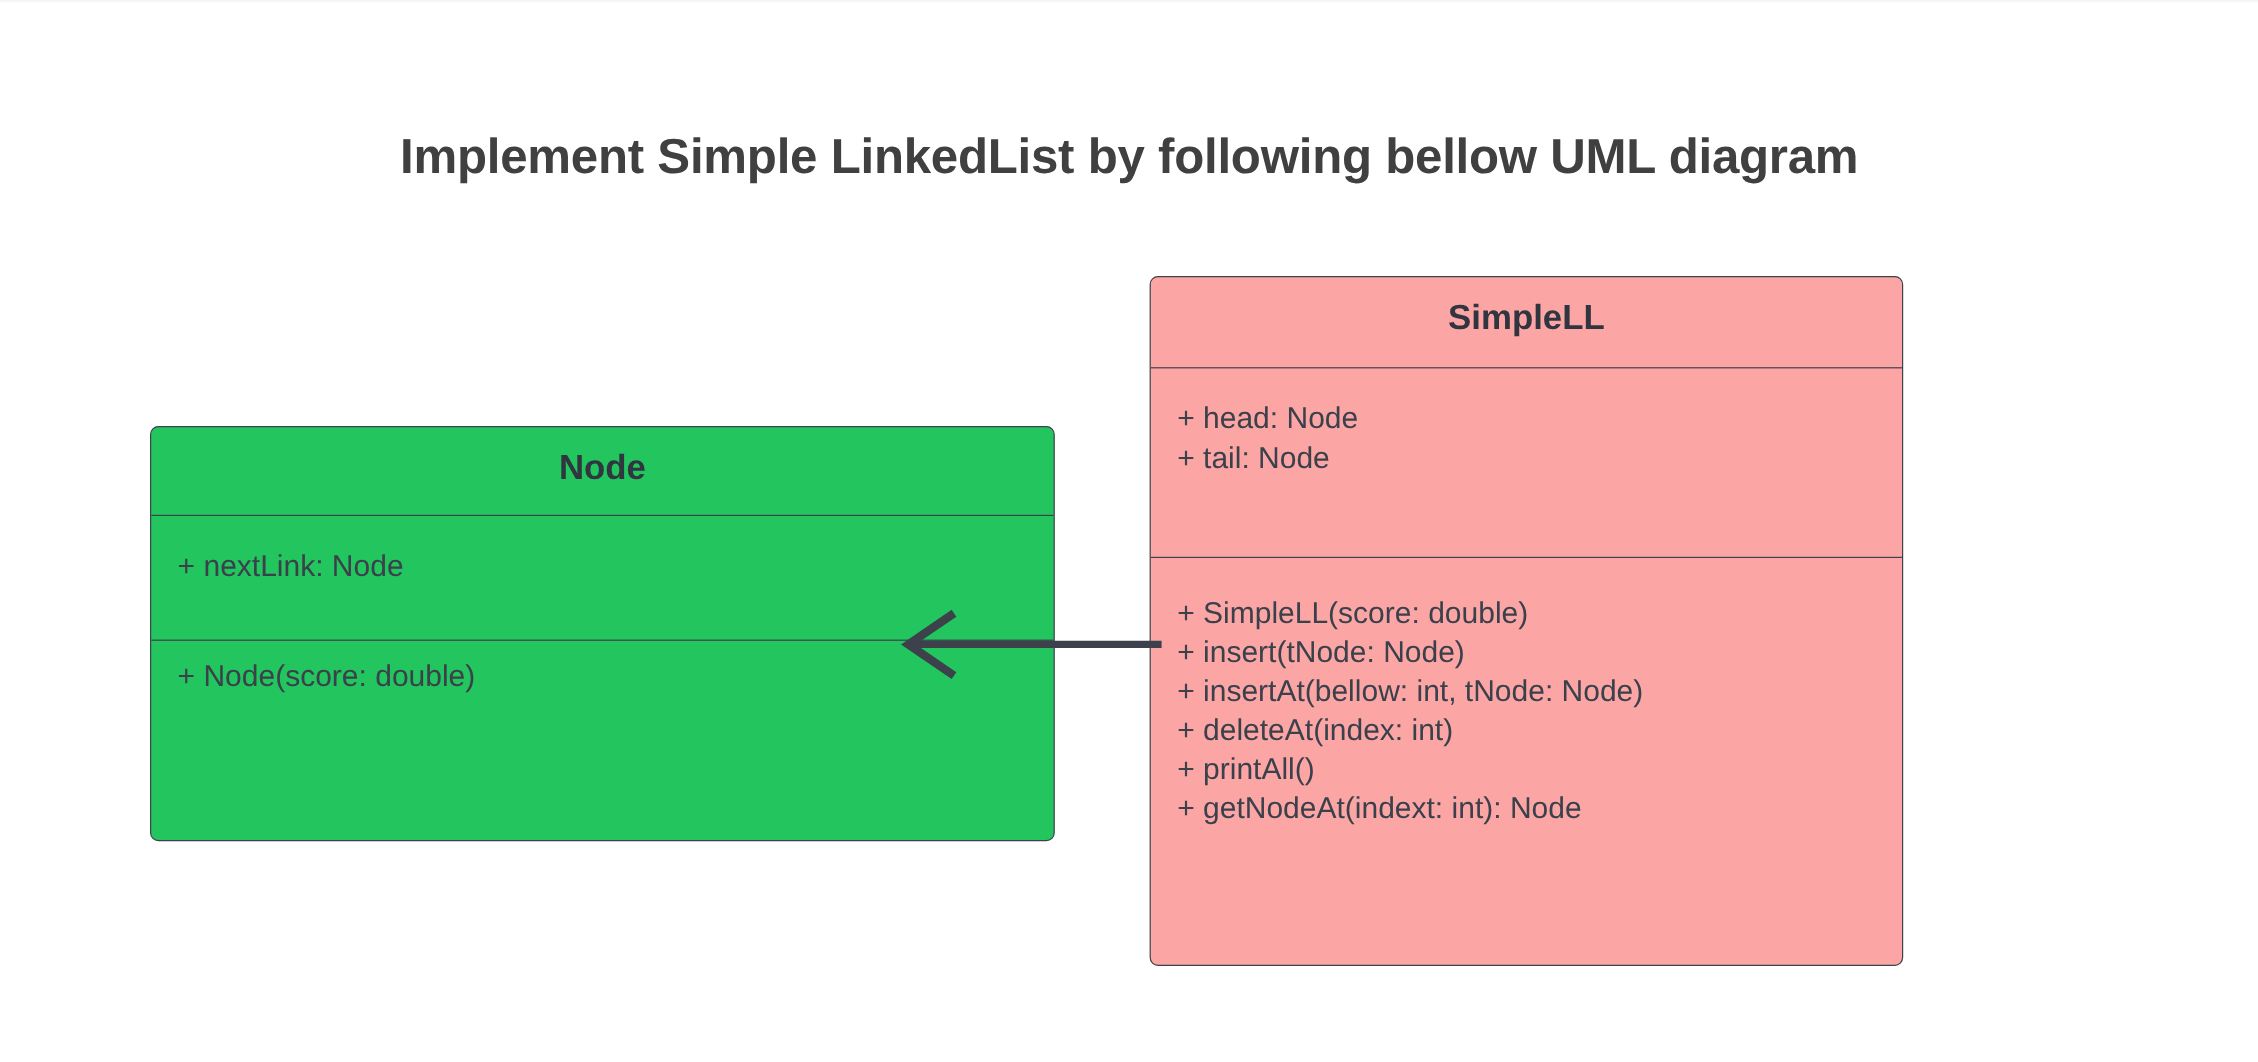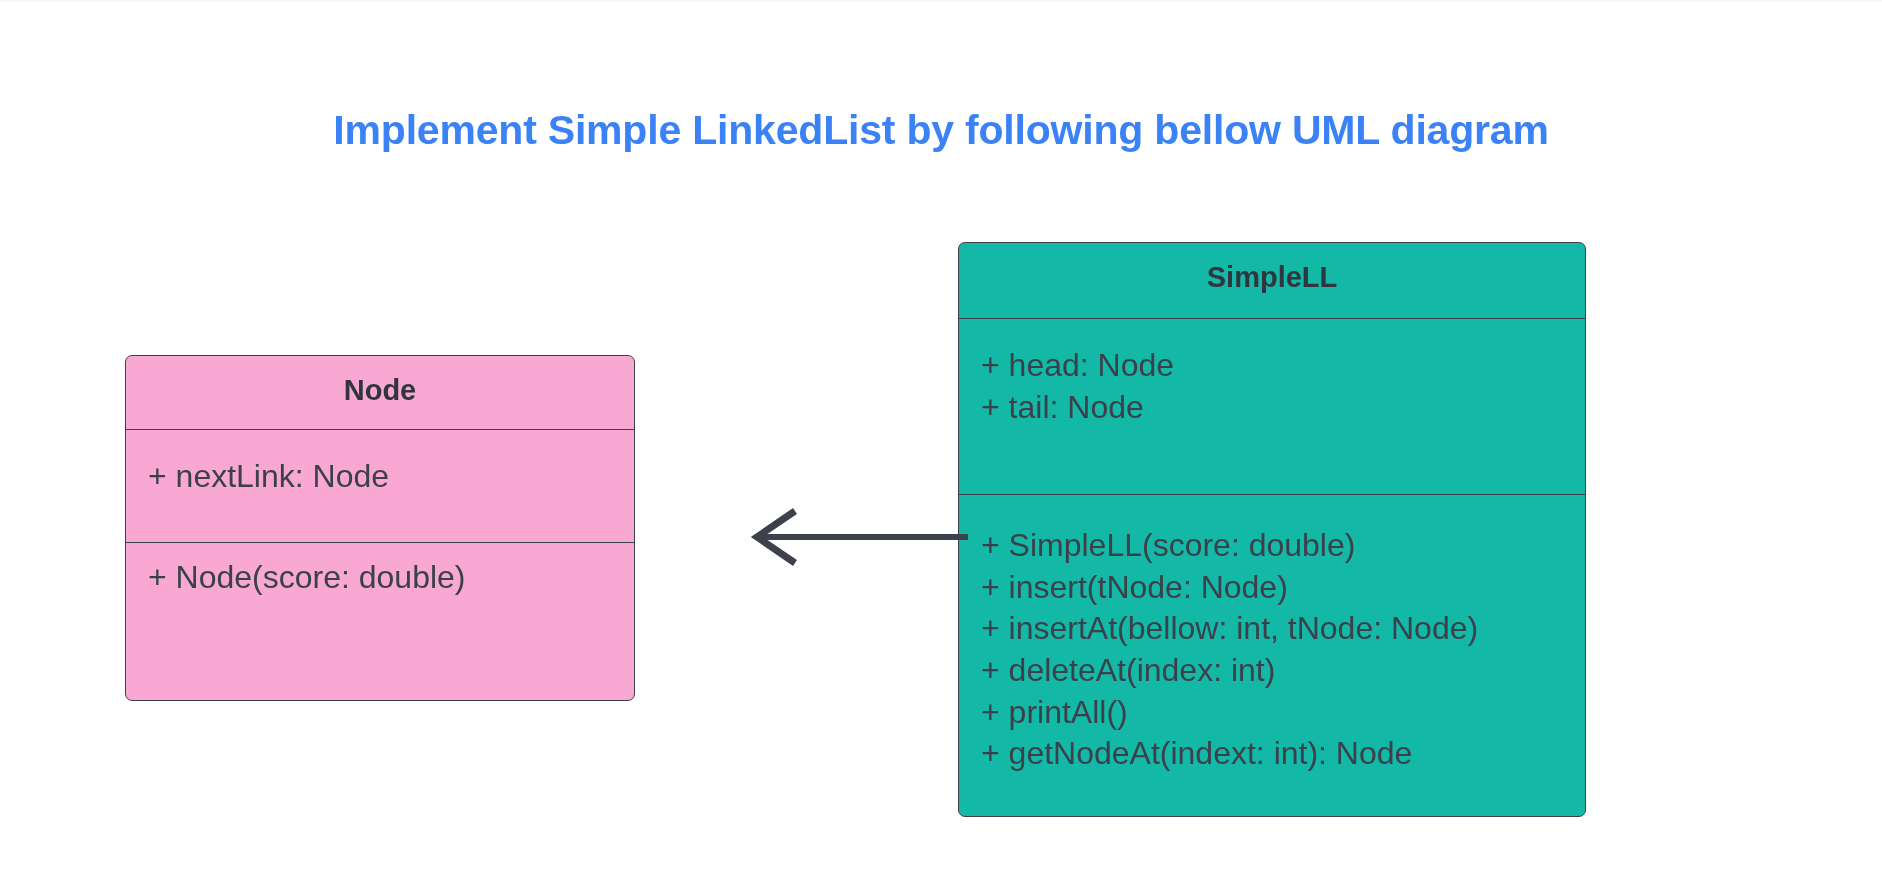--- a/index.html
+++ b/index.html
@@ -34,21 +34,21 @@
   }
 
   #page-title {
     position: absolute;
     top: 80px;
     left: 0;
     width: 1882px;
     text-align: center;
     font-size: 41px;
     font-weight: bold;
-    color: #3b82f6;
+    color: #404040;
     letter-spacing: -0.2px;
   }
 
   
   .uml-class {
     position: absolute;
     box-sizing: border-box;
     border: 1.6px solid #3c414b;
     border-radius: 7px;
     overflow: hidden;
@@ -62,45 +62,45 @@
     padding: 20px 14px 26px 14px;
     line-height: 1;
   }
 
   .uml-compartment {
     border-top: 1.6px solid #3c414b;
     padding: 26px 22px 26px 22px;
   }
 
   .uml-member {
-    font-size: 32px;
+    font-size: 25px;
     color: #3b414b;
     line-height: 1.30;
     white-space: pre;
   }
 
   
   #class-node {
     left: 125px;
     top: 355px;
-    width: 510px;
+    width: 754px;
     height: 346px;
-    background: #f9a8d4;
+    background: #22c55e;
   }
   #class-node .class-name { padding-bottom: 24px; }
   #class-node .attrs { padding-bottom: 44px; }
   #class-node .methods { padding-top: 14px; padding-bottom: 40px; }
 
   
   #class-simplell {
     left: 958px;
-    top: 242px;
+    top: 230px;
     width: 628px;
     height: 575px;
-    background: #14b8a6;
+    background: #fca5a5;
   }
   #class-simplell .attrs { padding-bottom: 42px; }
   #class-simplell .methods { padding-top: 30px; padding-bottom: 30px; margin-top: 24px; }
 
   
   #association-arrow {
     position: absolute;
     left: 735px;
     top: 505px;
     width: 235px;

